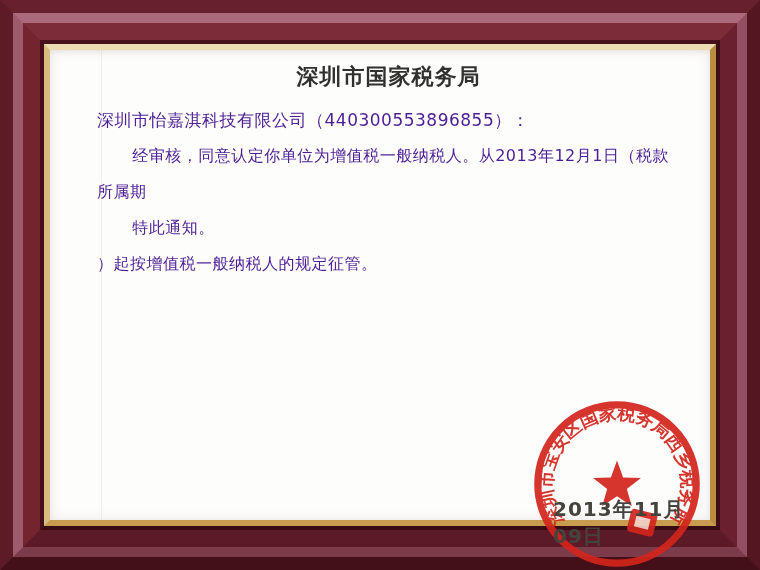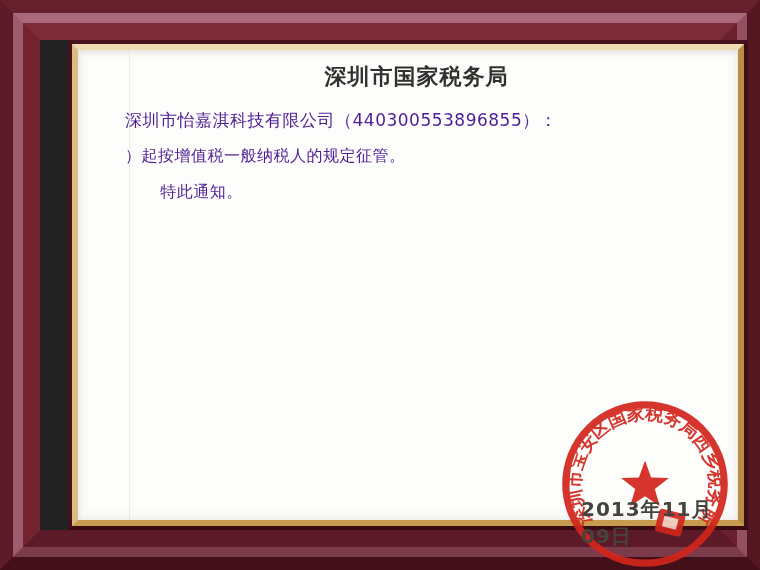--- a/index.html
+++ b/index.html
@@ -11,21 +11,21 @@
   
   .f{width:100%;height:100%;}
   .f1{width:760px;height:570px;
       border:13px solid;
       border-color:#67202d #541722 #430f18 #5d1b27;}
   .f2{border:10px solid;
       border-color:#aa6a7c #935063 #7c3b4b #9d5c6e;}
   .f3{border:17px solid;
       border-color:#7c2b39 #6a202e #5c1a28 #74242f;}
   .f4{border:4px solid;
-      border-color:#491119 #3f0d15 #380b12 #45101a;margin-left:28px;}
+      border-color:#491119 #3f0d15 #380b12 #45101a;}
   .f5{border:6px solid;
       border-color:#ebdcb2 #b98d40 #c79c4e #d9bc84;}
   
   .paper{
     width:100%;height:100%;background:#fdfdfc;position:relative;
     box-shadow:inset 0 0 14px rgba(90,60,50,0.10), inset 0 2px 5px rgba(90,60,50,0.08);
     color:#3b3b39;
   }
   .paper::before{ 
     content:"";position:absolute;left:51px;top:0;bottom:0;width:1px;
@@ -69,23 +69,24 @@
           <div class="f f5">
 
             <div class="paper">
               <div class="content">
 
                 <p class="title title1">深圳市国家税务局</p>
 
 
                 <p class="body-line salutation">深圳市怡嘉淇科技有限公司（440300553896855）：</p>
 
+                <p class="body-line indent">经审核，同意认定你单位为增值税一般纳税人。从2013年12月1日（税款所属期</p>
+                <p class="body-line indent">特此通知。</p>
+
                 <p class="body-line">）起按增值税一般纳税人的规定征管。</p>
-
-                <p class="body-line indent">特此通知。</p>
               </div>
 
               <div class="stamp">
                 <svg viewBox="0 0 200 200" width="180" height="180">
                   <g fill="#d2251c" stroke="none">
                     <circle cx="100" cy="100" r="88" fill="none" stroke="#d2251c" stroke-width="8"></circle>
                     <path id="sealTextPath" d="M 44.8 146.3 A 72 72 0 1 1 155.2 146.3" fill="none"></path>
                     <text font-size="20" font-weight="bold" fill="#d2251c">
                       <textPath href="#sealTextPath" startOffset="6" textLength="314" lengthAdjust="spacing">深圳市宝安区国家税务局西乡税务所</textPath>
                     </text>

